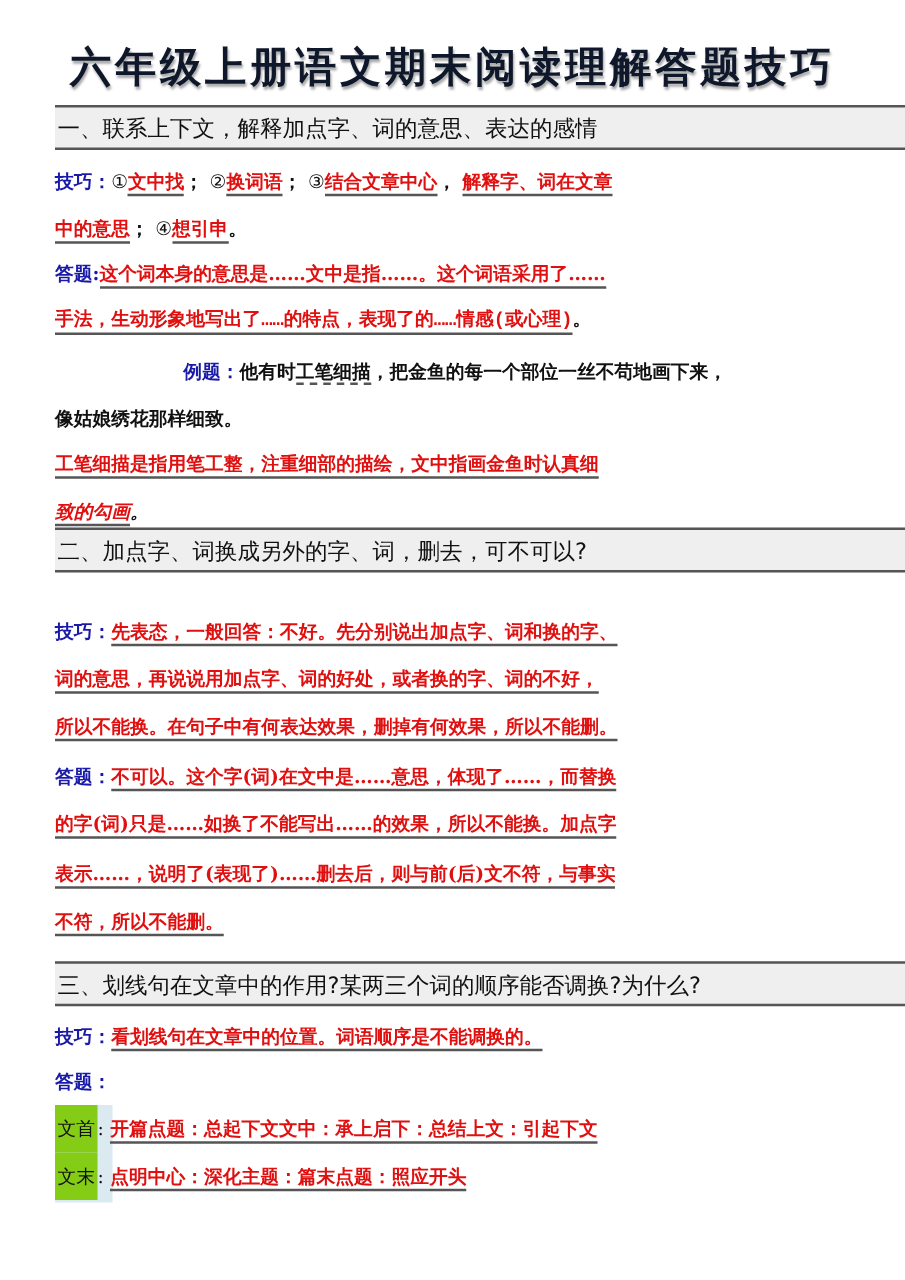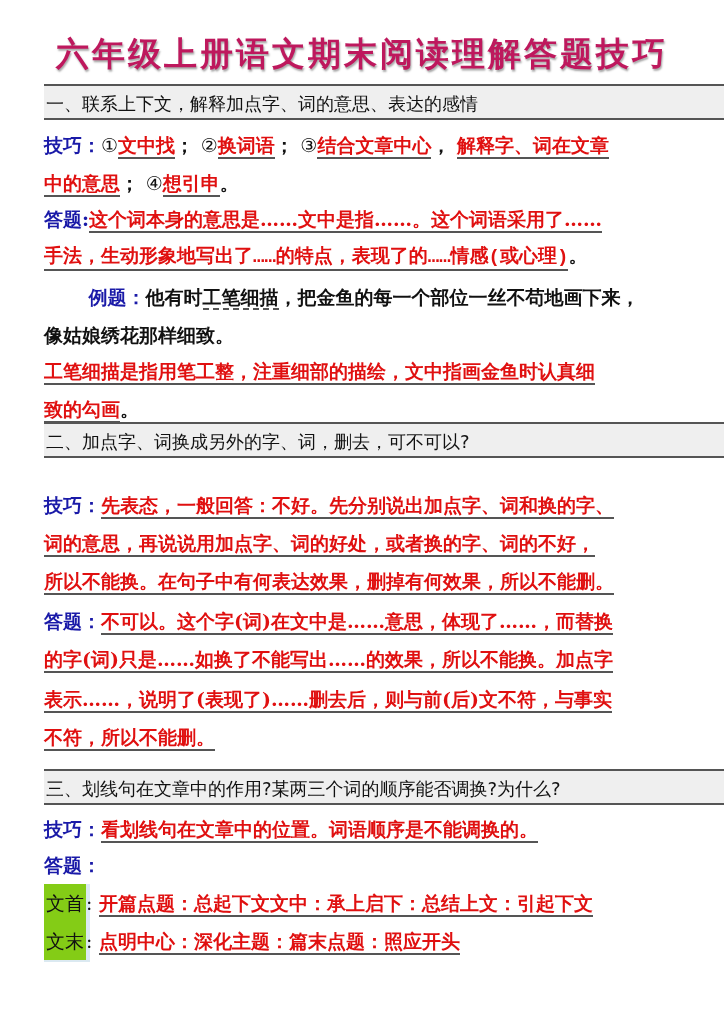--- a/index.html
+++ b/index.html
@@ -1,27 +1,27 @@
 <!DOCTYPE html>
 <html><head>
 <meta charset="utf-8">
 <style>
   html, body { margin: 0; padding: 0; background: #ffffff; }
   body { width: 724px; height: 1024px; position: relative; overflow: hidden;
          font-family: "DejaVu Serif", "Liberation Serif", serif; }
   .title { position: absolute; top: 32px; left: 0; width: 724px; text-align: center;
            font-family: "DejaVu Sans", "Liberation Sans", sans-serif; font-weight: bold;
-           font-size: 33px; letter-spacing: 3px; color: #be185d;
+           font-size: 33px; letter-spacing: 3px; color: #0f172a;
            text-shadow: 1px 2px 2px rgba(0,0,0,0.35); }
   .sec-head { position: absolute; left: 44px; width: 714px; height: 36px;
               background: #efefef; border-top: 2px solid #555; border-bottom: 2px solid #555;
               font-family: "DejaVu Sans", "Liberation Sans", sans-serif; font-size: 18px;
               color: #111; line-height: 36px; box-sizing: border-box; padding-left: 2px; white-space: nowrap; }
   .line { position: absolute; left: 44px; width: 640px; height: 38px; line-height: 38px;
-          font-size: 19px; white-space: nowrap; font-weight: bold; }
+          font-size: 15px; white-space: nowrap; font-weight: bold; }
   .lbl { color: #1a1aa8; font-weight: bold; }
   .blk { color: #111; font-weight: bold; }
   .red { color: #e01010; }
   .ul { border-bottom: 2px solid #555; padding-bottom: 1px; }
   .dash { border-bottom: 2px dashed #555; }
   .boxlbl { display: inline-block; background: #84cc16; padding: 0 2px; color: #111; font-weight: normal; }
   .endcell { position: absolute; left: 44px; width: 46px; background: #dbe9f1; }
 </style>
 </head>
 <body>
@@ -51,21 +51,21 @@
 <div class="line" style="top:278px;text-align:center;">
   <span class="lbl">例题：</span><span class="blk">他有时</span><span class="blk dash">工笔细描</span><span class="blk">，把金鱼的每一个部位一丝不苟地画下来，</span>
 </div>
 <div class="line" style="top:316px;">
   <span class="blk">像姑娘绣花那样细致。</span>
 </div>
 
 <div class="line" style="top:352px;">
   <span class="red ul">工笔细描是指用笔工整，注重细部的描绘，文中指画金鱼时认真细</span>
 </div>
-<div class="line" style="top:390px;">
+<div class="line" style="top:390px;font-style:italic;">
   <span class="red ul">致的勾画</span><span class="blk">。</span>
 </div>
 
 <div class="sec-head" style="top:422px;">二、加点字、词换成另外的字、词，删去，可不可以?</div>
 
 <div class="line" style="top:486px;">
   <span class="lbl">技巧：</span><span class="red ul">先表态，一般回答：不好。先分别说出加点字、词和换的字、</span>
 </div>
 <div class="line" style="top:524px;">
   <span class="red ul">词的意思，再说说用加点字、词的好处，或者换的字、词的不好，</span>

